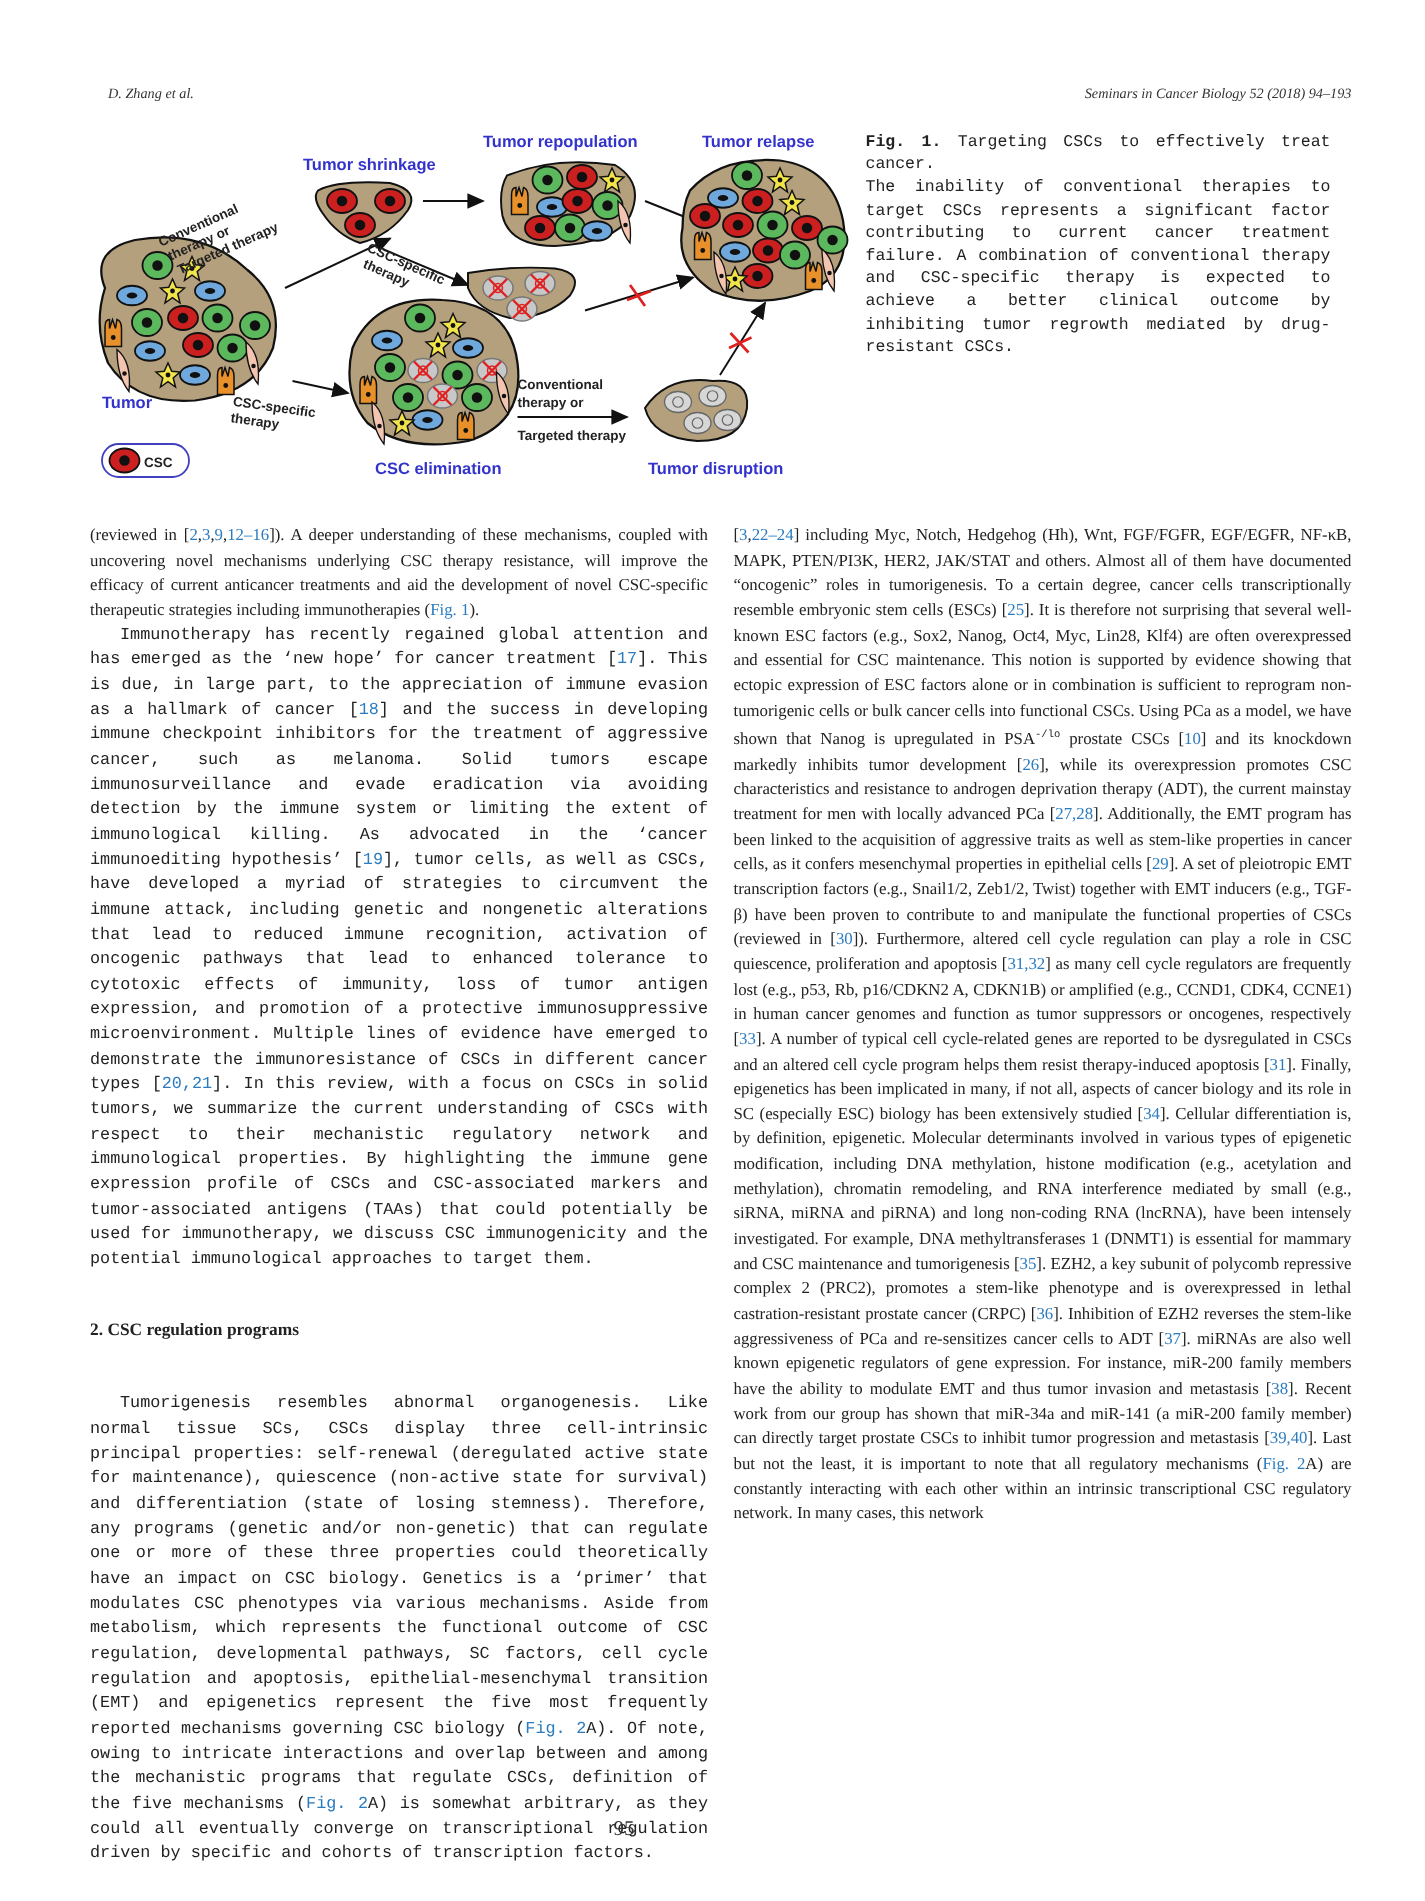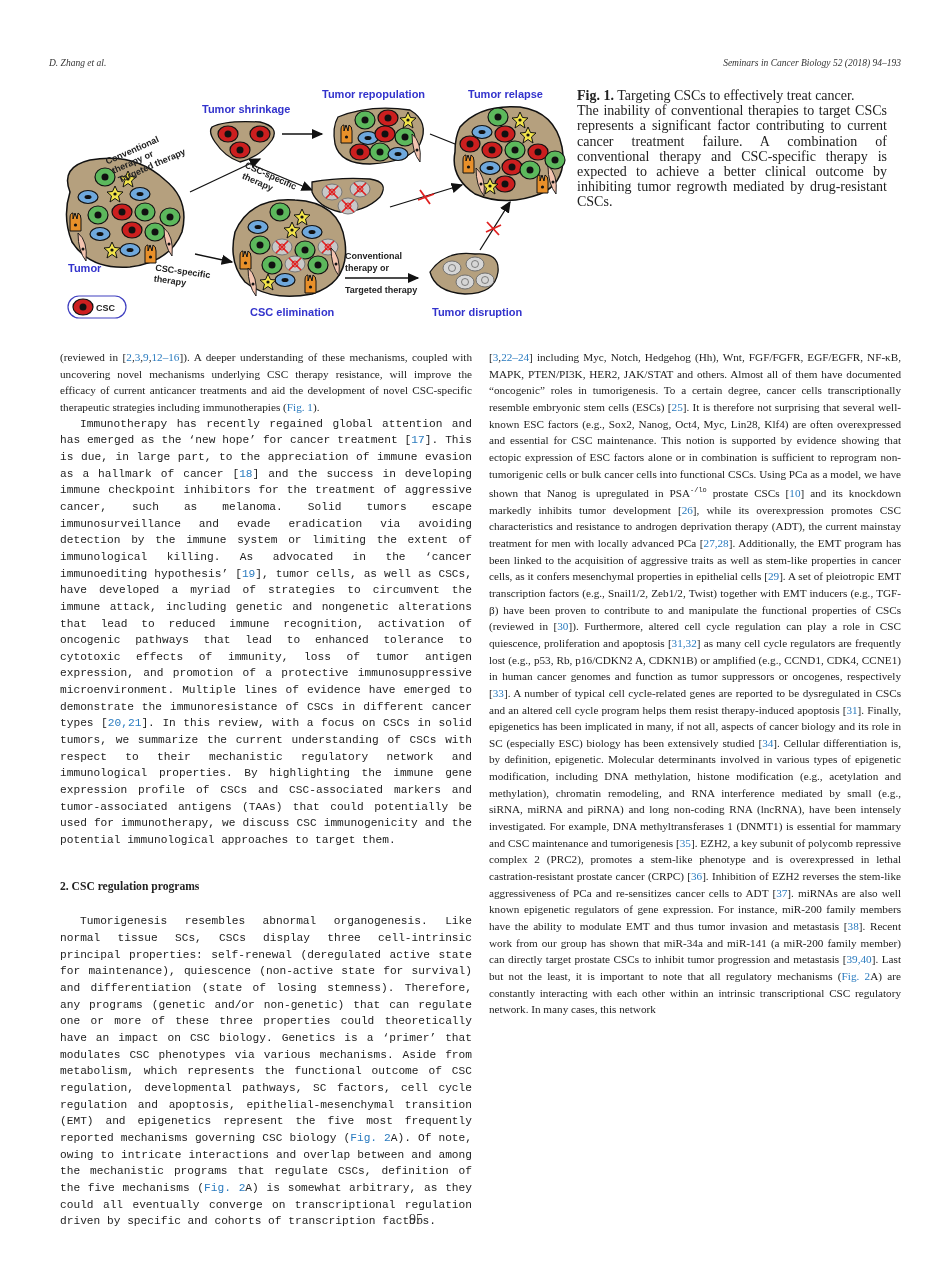--- a/index.html
+++ b/index.html
@@ -1,33 +1,33 @@
 <!DOCTYPE html>
 <html><head>
 <meta charset="utf-8">
 <style>
   html, body { margin:0; padding:0; background:#ffffff; }
   body { width:950px; height:1267px; position:relative; overflow:hidden;
          font-family:"DejaVu Serif", "Liberation Serif", serif; color:#222; }
   .running-head { position:absolute; top:58px; font-style:italic; font-size:9.5px;
-                  font-family:"Liberation Serif", serif; color:#333; }
+                  font-family:"Liberation Serif", serif; color:#333;margin-left:23px; }
   .rh-left { left:49px; }
   .rh-right { right:49px; }
   .figure { position:absolute; left:50px; top:82px; width:530px; height:246px; }
-  .caption { position:absolute; left:577px; top:88px; width:310px; font-size:14px;
-             line-height:15.2px; text-align:justify; font-family:Liberation Serif, serif; color:#222; }
+  .caption { position:absolute; left:577px; top:88px; width:310px; font-size:11px;
+             line-height:15.2px; text-align:justify; font-family:Liberation Mono, monospace; color:#222; }
   .caption b { font-weight:bold; }
   .col { position:absolute; top:349px; width:412px; font-size:11.2px; line-height:16.66px;
          text-align:justify; font-family:"Liberation Serif", serif; color:#222; }
   .col-left { left:60px; }
   .col-right { left:489px; }
   .col p { margin:0; text-indent:0; }
   .col p.indent { text-indent:20px;font-family:Liberation Mono, monospace; }
   .cite { color:#2a7bbf; }
-  .section-heading { font-weight:bold; font-size:11.6px; margin:30px 0 18px 0;
+  .section-heading { font-weight:bold; font-size:11.6px; margin:30px 0 33px 0;
                      font-family:"Liberation Serif", serif; }
   .page-number { position:absolute; top:1212px; left:0; width:832px; text-align:center;
                  font-size:14px; font-family:"Liberation Serif", serif; color:#333; }
   .fig-label { font-family:"Liberation Sans", sans-serif; font-weight:bold; fill:#3333cc; font-size:11px; }
   .fig-text { font-family:"Liberation Sans", sans-serif; font-weight:bold; fill:#222; font-size:9px; }
   sup { font-size:7px;font-family:Liberation Mono, monospace; }
 </style>
 </head>
 <body>
 

